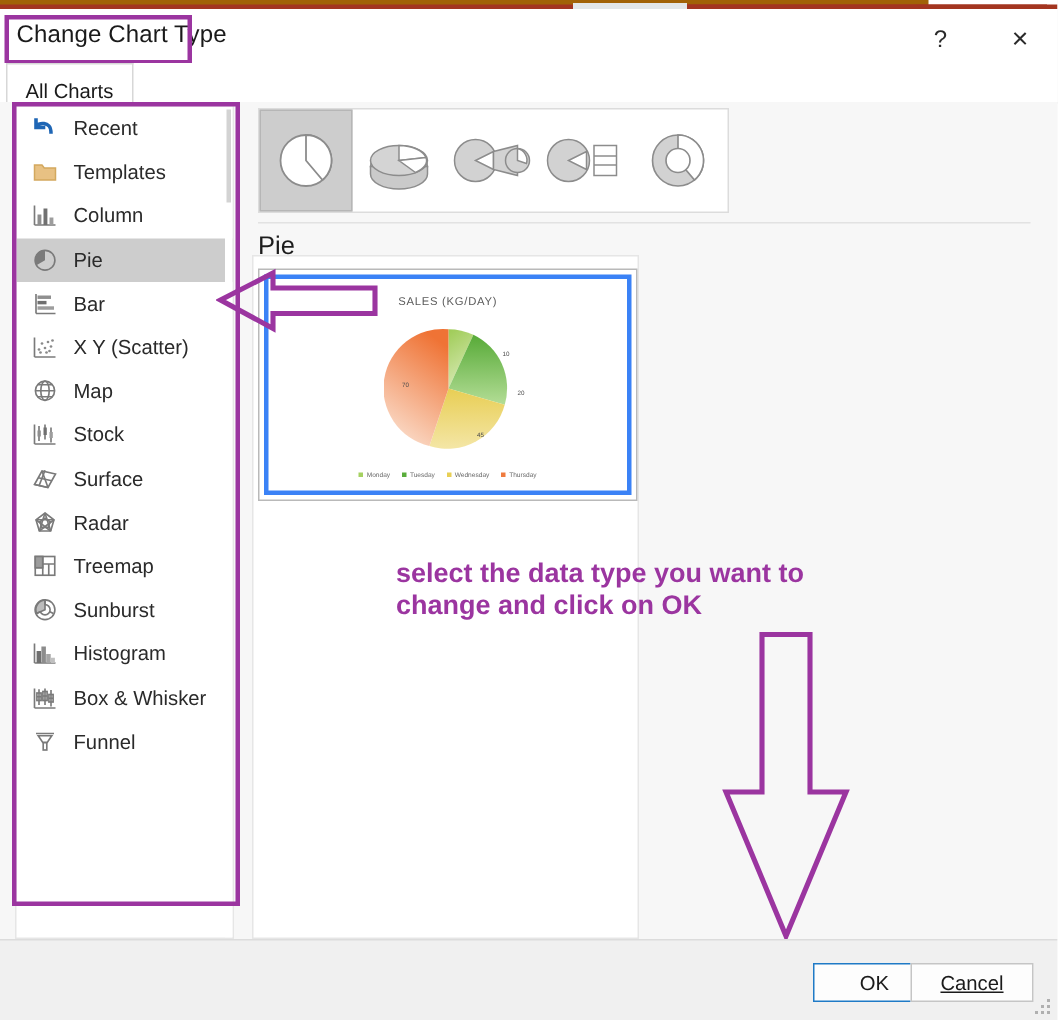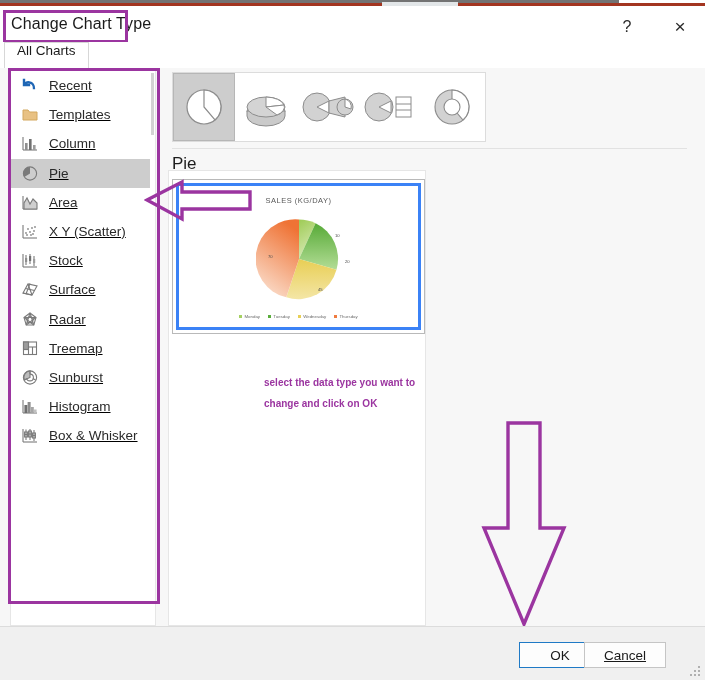--- a/index.html
+++ b/index.html
@@ -5,21 +5,21 @@
   html,body{margin:0;padding:0;}
   body{
     width:705px;height:680px;overflow:hidden;
     background:#fff;
     font-family:"Liberation Sans", sans-serif;
     position:relative;
   }
   
   #dialog{
     position:absolute;left:0;top:0;width:619px;height:680px;
-    background:#737373;
+    background:#a16207;
     box-sizing:border-box;
   }
   .top-rule{
     position:absolute;left:0;top:3px;width:705px;height:3px;
     background:#a33520;
   }
   .top-rule-gap{
     position:absolute;left:382px;top:2px;width:76px;height:6px;
     background:#e2e6e8;
   }
@@ -55,41 +55,40 @@
   #close-btn{left:658px;font-size:19px;font-weight:300;}
   
   #tabstrip{
     position:absolute;left:0;top:42px;width:705px;height:26px;
     border-bottom:1px solid #d7d7d7;
     background:#ffffff;
   }
   #tab-all-charts{
     position:absolute;left:4px;top:0px;height:26px;
     padding:0 12px;
-    display:flex;align-items:flex-start;
+    display:flex;align-items:flex-end;
     font-size:13.5px;color:#1a1a1a;
     background:#ffffff;
     border-left:1px solid #d7d7d7;
     border-right:1px solid #d7d7d7;
     border-top:1px solid #d7d7d7;
     box-sizing:border-box;
   }
   
   #body-region{
     position:absolute;left:0;top:68px;width:705px;height:558px;
     background:#f7f7f7;
   }
   
   #sidebar{
     position:absolute;left:10px;top:70px;width:146px;height:556px;
     background:#ffffff;
     border:1px solid #e6e6e6;
     box-sizing:border-box;
     overflow:hidden;
-    text-decoration:underline;
   }
   .side-item{
     position:relative;
     height:29.2px;
     display:flex;align-items:center;
     padding-left:6px;
     font-size:13.5px;color:#2a2a2a;
     box-sizing:border-box;
   }
   .side-item.selected{background:#cdcdcd;}
@@ -174,38 +173,38 @@
   .lg{display:flex;align-items:center;gap:2px;font-size:4.4px;color:#6a6a6a;}
   .lg i{width:3.2px;height:3.2px;display:block;}
   
   #preview-white{
     position:absolute;left:0px;top:100px;width:258px;height:456px;
     background:#ffffff;border:1px solid #e6e6e6;box-sizing:border-box;
   }
   
   #note-text{
     position:absolute;left:96px;top:302px;width:280px;
-    font-size:10px;font-weight:bold;color:#9b35a0;
+    font-size:18px;font-weight:bold;color:#9b35a0;
     line-height:21px;
   }
   
   #arrow-left{position:absolute;left:-24px;top:108px;}
   #arrow-down{position:absolute;left:310px;top:348px;}
   
   #footer{
     position:absolute;left:0;top:626px;width:705px;height:54px;
     background:#f0f0f0;
     border-top:1px solid #dcdcdc;
   }
   .btn{
     position:absolute;top:15px;height:26px;width:82px;
     background:#fdfdfd;border:1px solid #c5c5c5;
     font-size:13.5px;color:#1a1a1a;
     display:flex;align-items:center;justify-content:center;
-    box-sizing:border-box;cursor:default;
+    box-sizing:border-box;cursor:default;margin-left:23px;
   }
   #ok-btn{left:519px;border:1.5px solid #1f7ac6;}
   #cancel-btn{left:584px;text-decoration:underline;}
   #grip{
     position:absolute;right:3px;bottom:3px;width:12px;height:12px;
   }
 </style>
 </head>
 <body>
 
@@ -271,27 +270,29 @@
                 <path d="M9 9.5 L9 2.9 A6.6 6.6 0 0 0 3.3 12.9 Z" fill="#7a7a7a" stroke="none"></path>
               </g>
             </svg>
           </span>
           <span class="side-label">Pie</span>
         </div>
         <div class="side-item">
           <span class="side-ico">
             <svg width="18" height="19" viewBox="0 0 18 19">
               <g stroke="#7a7a7a" fill="none" stroke-width="1.1">
-                <line x1="2" y1="3" x2="2" y2="16"></line>
-                <line x1="2" y1="16" x2="16" y2="16"></line>
-                <polygon points="3,16 3,10 6,5 9,11 12,6 16,10 16,16" fill="#cfcfcf" stroke="#7a7a7a"></polygon>
-              </g>
-            </svg>
-          </span>
-          <span class="side-label">Area</span>
+                <line x1="3" y1="3" x2="3" y2="16"></line>
+                <line x1="3" y1="16" x2="16" y2="16"></line>
+                <rect x="4" y="4" width="9" height="2.3" fill="#8f8f8f" stroke="none"></rect>
+                <rect x="4" y="7.6" width="6" height="2.3" fill="#707070" stroke="none"></rect>
+                <rect x="4" y="11.2" width="11" height="2.3" fill="#9d9d9d" stroke="none"></rect>
+              </g>
+            </svg>
+          </span>
+          <span class="side-label">Bar</span>
         </div>
         <div class="side-item">
           <span class="side-ico">
             <svg width="18" height="19" viewBox="0 0 18 19">
               <g stroke="#7a7a7a" fill="none" stroke-width="1.1">
                 <line x1="2" y1="3" x2="2" y2="16"></line>
                 <line x1="2" y1="16" x2="16" y2="16"></line>
                 <g fill="#8a8a8a" stroke="none">
                   <circle cx="5" cy="11" r="0.9"></circle>
                   <circle cx="7" cy="7" r="0.9"></circle>
@@ -305,20 +306,34 @@
                 </g>
               </g>
             </svg>
           </span>
           <span class="side-label">X Y (Scatter)</span>
         </div>
         <div class="side-item">
           <span class="side-ico">
             <svg width="18" height="19" viewBox="0 0 18 19">
               <g stroke="#7a7a7a" fill="none" stroke-width="1.1">
+                <circle cx="9" cy="9.5" r="6.4"></circle>
+                <ellipse cx="9" cy="9.5" rx="2.8" ry="6.4"></ellipse>
+                <line x1="2.6" y1="9.5" x2="15.4" y2="9.5"></line>
+                <line x1="4" y1="5.5" x2="14" y2="5.5"></line>
+                <line x1="4" y1="13.5" x2="14" y2="13.5"></line>
+              </g>
+            </svg>
+          </span>
+          <span class="side-label">Map</span>
+        </div>
+        <div class="side-item">
+          <span class="side-ico">
+            <svg width="18" height="19" viewBox="0 0 18 19">
+              <g stroke="#7a7a7a" fill="none" stroke-width="1.1">
                 <line x1="2" y1="3" x2="2" y2="16"></line>
                 <line x1="2" y1="16" x2="16" y2="16"></line>
                 <line x1="5" y1="4" x2="5" y2="14"></line>
                 <rect x="4" y="7" width="2.2" height="4" fill="#8f8f8f" stroke="none"></rect>
                 <line x1="9" y1="3" x2="9" y2="13"></line>
                 <rect x="8" y="5" width="2.2" height="5" fill="#707070" stroke="none"></rect>
                 <line x1="13" y1="5" x2="13" y2="15"></line>
                 <rect x="12" y="8" width="2.2" height="4" fill="#9d9d9d" stroke="none"></rect>
               </g>
             </svg>
@@ -412,20 +427,32 @@
                 <line x1="9" y1="3" x2="9" y2="14"></line>
                 <rect x="7.6" y="5" width="2.8" height="6"></rect>
                 <line x1="7.6" y1="8" x2="10.4" y2="8"></line>
                 <line x1="13" y1="4" x2="13" y2="15"></line>
                 <rect x="11.6" y="7" width="2.8" height="5"></rect>
                 <line x1="11.6" y1="9.5" x2="14.4" y2="9.5"></line>
               </g>
             </svg>
           </span>
           <span class="side-label">Box &amp; Whisker</span>
+        </div>
+        <div class="side-item">
+          <span class="side-ico">
+            <svg width="18" height="19" viewBox="0 0 18 19">
+              <g stroke="#7a7a7a" fill="none" stroke-width="1.1">
+                <line x1="3" y1="4" x2="15" y2="4"></line>
+                <polygon points="4.5,5.5 13.5,5.5 10.5,10 7.5,10"></polygon>
+                <rect x="7.8" y="10" width="2.4" height="5"></rect>
+              </g>
+            </svg>
+          </span>
+          <span class="side-label">Funnel</span>
         </div>
       </div>
     <div id="sidebar-scroll-track">
       <div id="sidebar-scroll-thumb"></div>
     </div>
   </div>
   <div id="sidebar-annot"></div>
 
   <div id="content">
 

